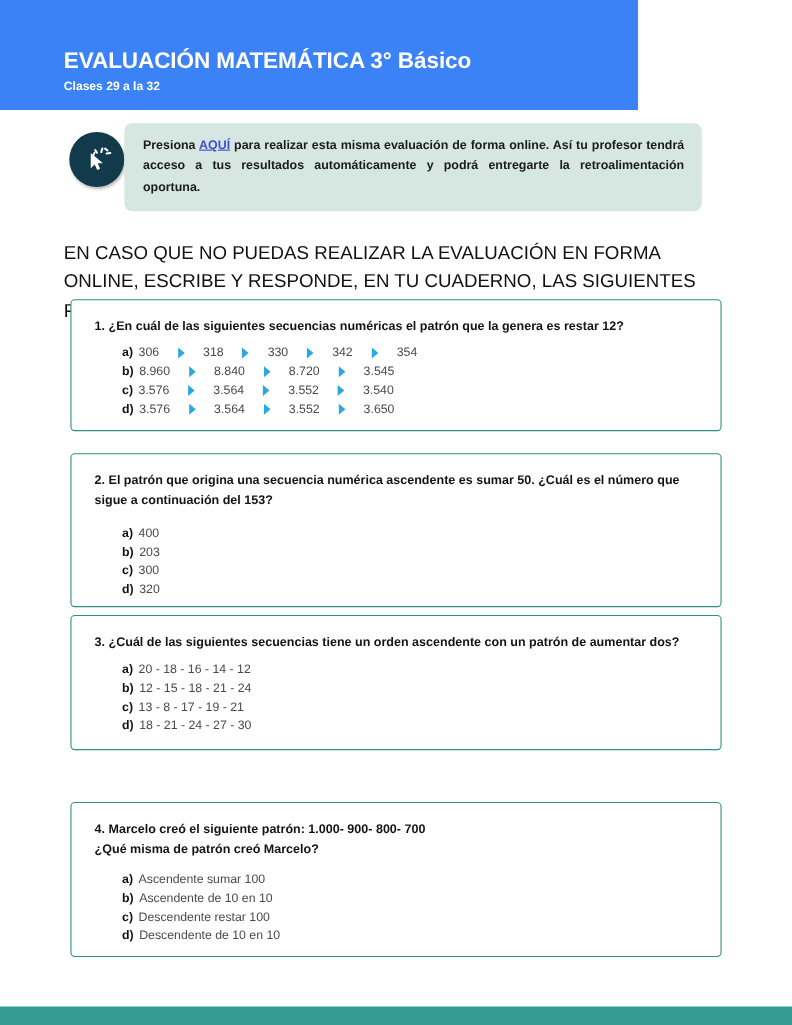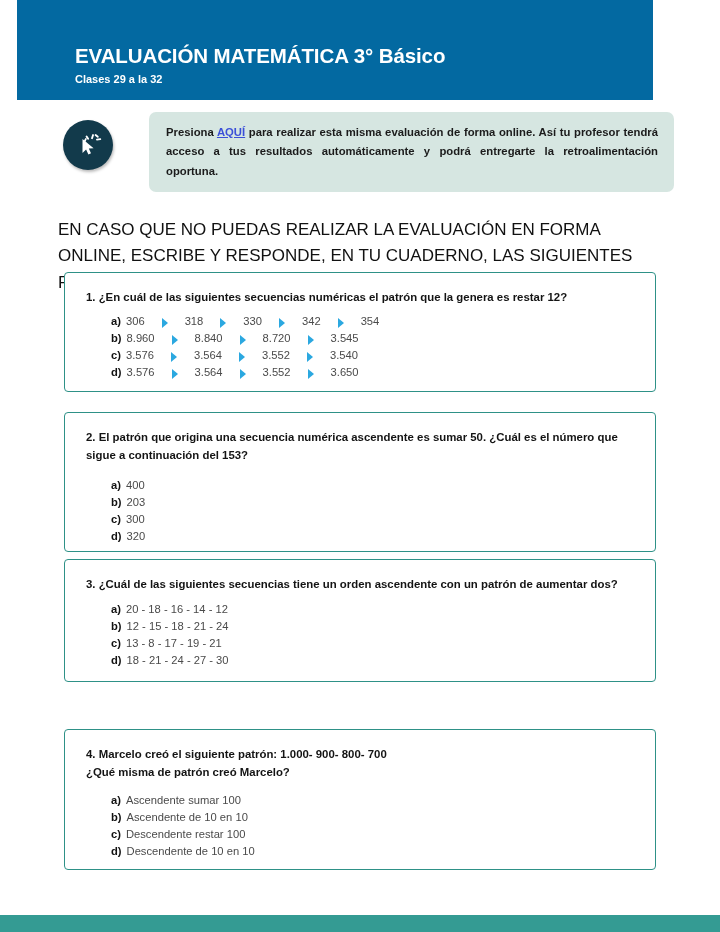--- a/index.html
+++ b/index.html
@@ -12,24 +12,24 @@
   body {
     font-family: "Liberation Sans", sans-serif;
     background: #ffffff;
     position: relative;
     overflow: hidden;
   }
 
   
   .header {
     position: absolute;
-    left: 17px; top: 0;
-    width: 636px;
+    left: 0; top: 0;
+    width: 580px;
     height: 100px;
-    background: #0369a1;
+    background: #3b82f6;
   }
   .header-title {
     position: absolute;
     left: 58px;
     top: 44px;
     color: #ffffff;
     font-size: 20.5px;
     font-weight: bold;
     letter-spacing: -0.1px;
     white-space: nowrap;
@@ -62,21 +62,21 @@
     background: #123A4B;
     box-shadow: 1px 2px 3px rgba(0,0,0,0.28);
     display: flex;
     align-items: center;
     justify-content: center;
   }
   .callout-icon svg { display: block; }
 
   .callout-box {
     position: absolute;
-    left: 91px;
+    left: 55px;
     top: 0;
     width: 525px;
     min-height: 70px;
     background: #D6E6E1;
     border-radius: 7px;
     padding: 11px 16px 11px 17px;
   }
   .callout-text {
     font-size: 11.3px;
     font-weight: bold;
@@ -148,21 +148,21 @@
     white-space: nowrap;
   }
   .opt-letter {
     font-weight: bold;
     color: #111111;
     margin-right: 5px;
   }
   .opt-value { color: #4A4A4A; }
 
   
-  .seq { display: inline-flex; align-items: flex-end; gap: 15px; }
+  .seq { display: inline-flex; align-items: flex-start; gap: 15px; }
   .seq-num { color: #4A4A4A; }
   .seq-arrow {
     display: inline-block;
     width: 0; height: 0;
     border-top: 5.5px solid transparent;
     border-bottom: 5.5px solid transparent;
     border-left: 6.5px solid #2BA8E0;
     margin: 0 2px;
     position: relative;
     top: 1px;

